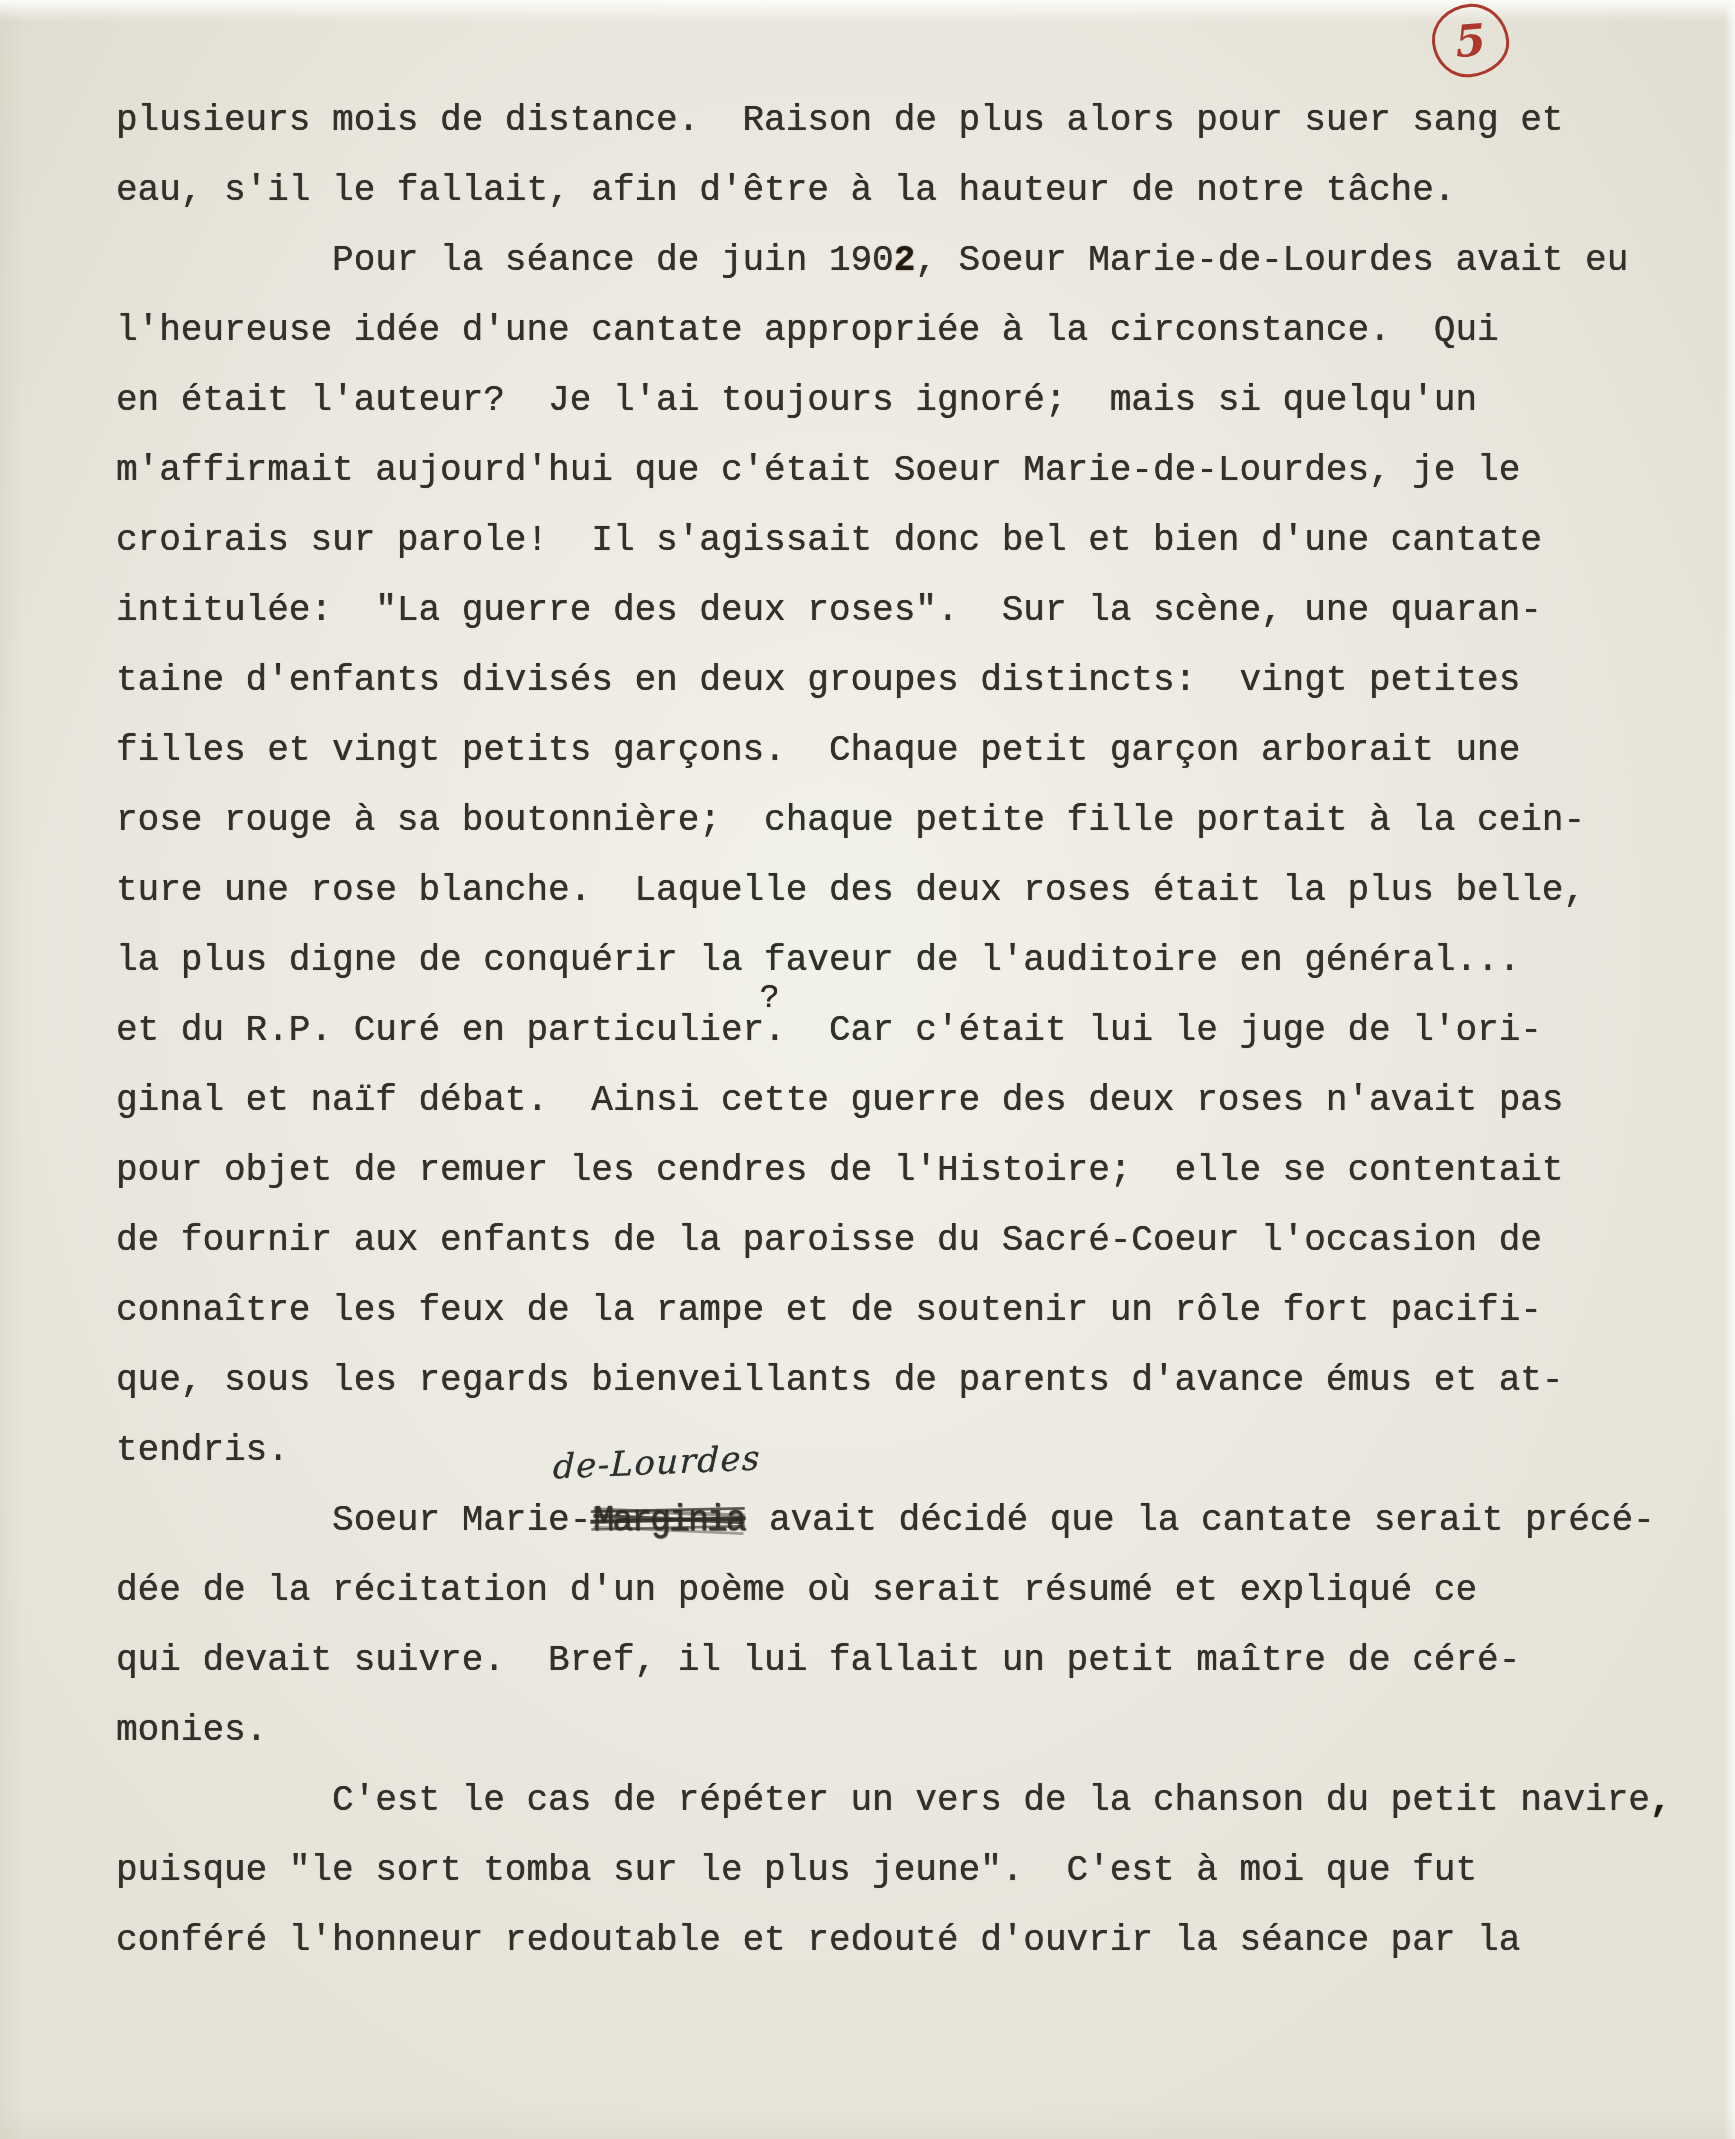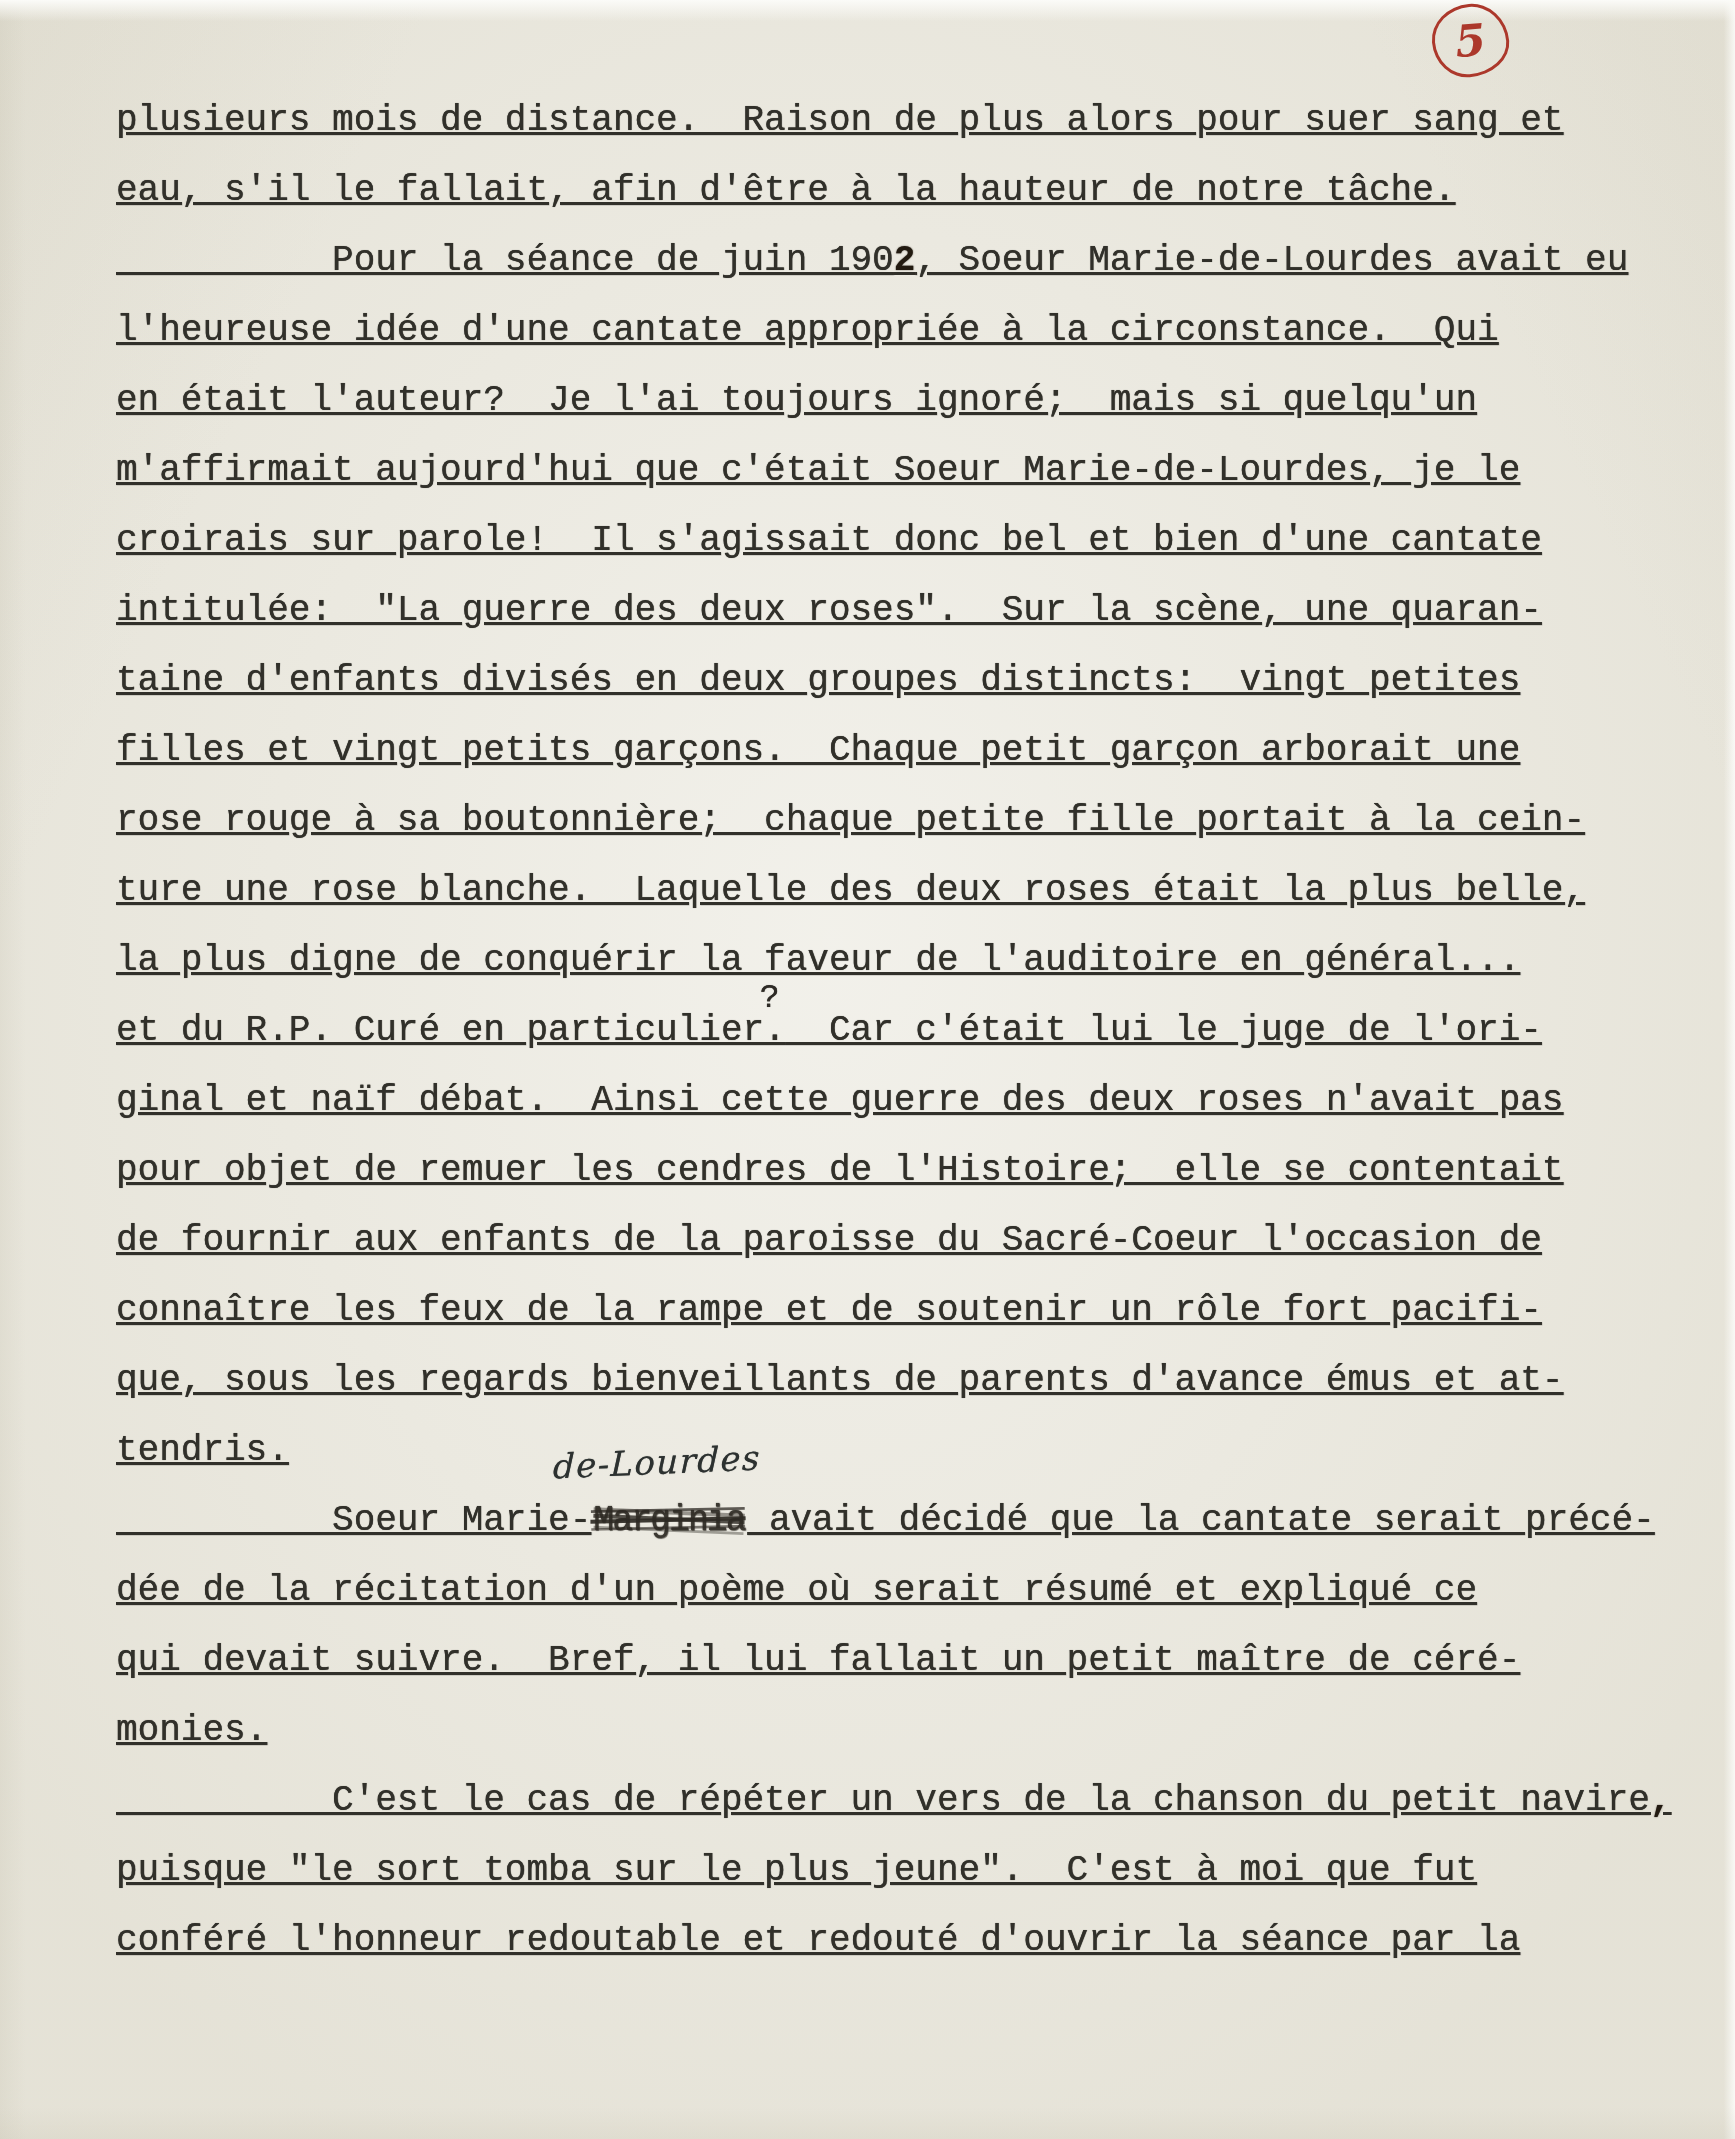--- a/index.html
+++ b/index.html
@@ -17,21 +17,21 @@
     font-family:"Liberation Mono",monospace;
   }
   .paper{position:absolute;inset:0;}
   
   #doc{
     position:absolute;left:116px;top:86px;
     font-size:36px;line-height:70px;
     color:#31302a;white-space:pre;
     text-shadow:0 0 0.7px rgba(49,48,42,.9),0.4px 0.4px 0.6px rgba(49,48,42,.4);
   }
-  .line{height:70px;text-decoration:underline;}
+  .line{height:70px;}
   .seg-t{}
   .seg-b{font-weight:bold;color:#221a10;text-shadow:0 0 1.4px rgba(34,26,16,.85);}
   .seg-strike{
     position:relative;display:inline-block;color:#3b3831;
     letter-spacing:-2.1px;transform:scaleX(.97);
     text-shadow:0 0 1.4px rgba(44,40,34,.9),0.7px 0.7px 0.7px rgba(44,40,34,.6);
   }
   .seg-strike::before{
     content:'';position:absolute;left:-2.9px;right:-1.4px;top:50%;height:4.3px;margin-top:-2.9px;
     background:rgba(46,42,36,.92);transform:rotate(-1.2deg);

